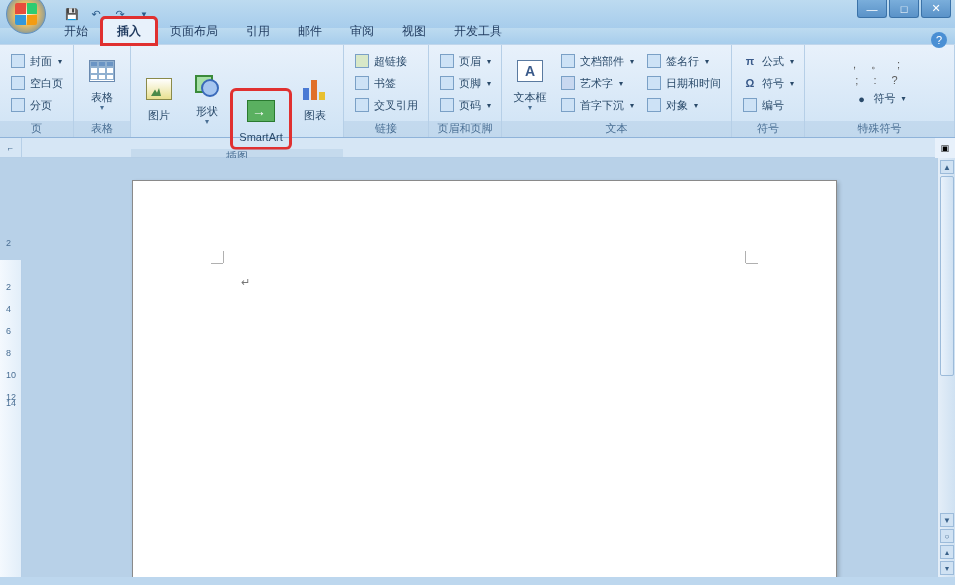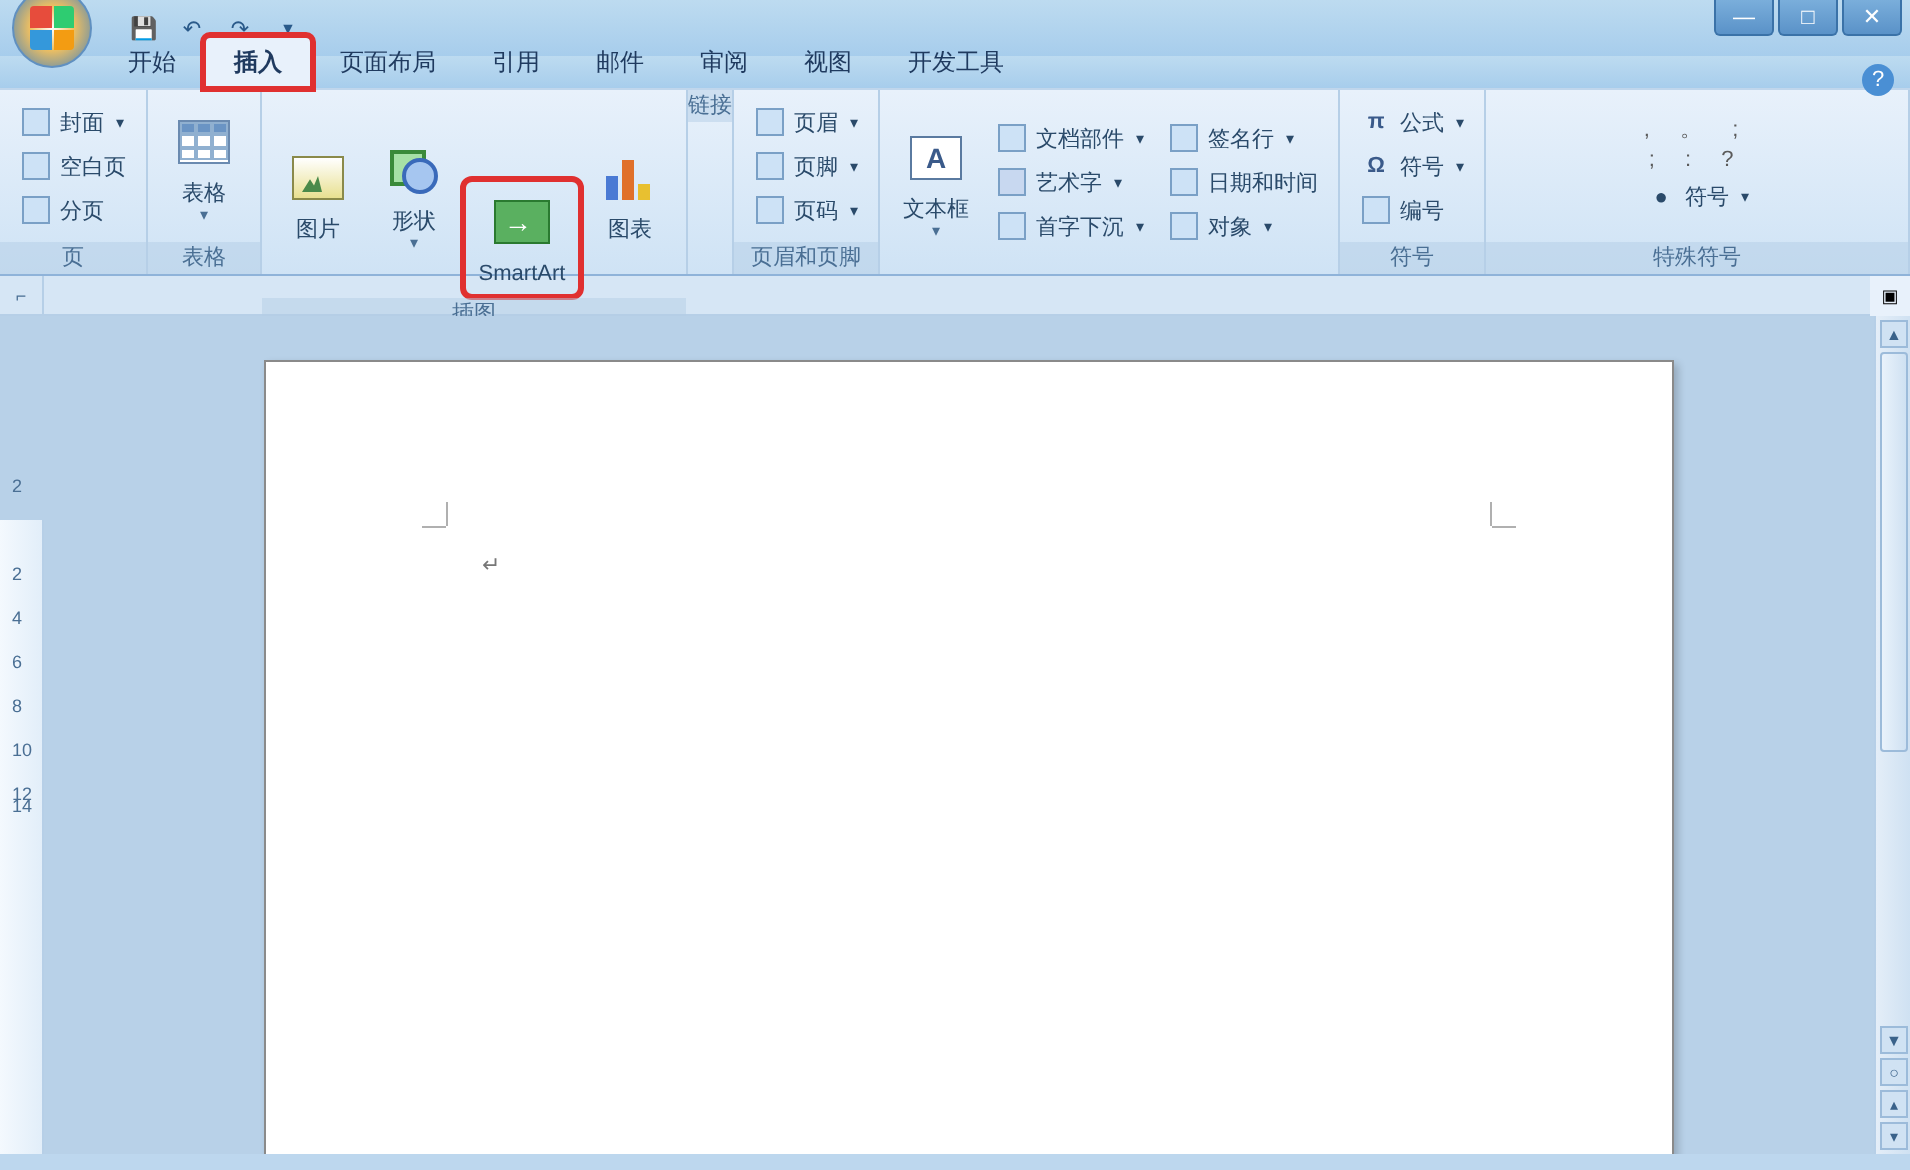--- a/index.html
+++ b/index.html
@@ -205,20 +205,42 @@
               <span></span>
             </div>
           </div>
         <div class="lbl">图表</div>
       </div>
     </div>
     <div class="group-label">插图</div>
   </div>
 
   <div class="group">
+    <div class="group-body">
+      <div class="small-col">
+        <div class="small-btn">
+            <span class="sicon">
+              <span class="ic-generic" style="background:#d8e8c8;"></span>
+            </span>
+            <span>超链接</span>
+          </div>
+        <div class="small-btn">
+            <span class="sicon">
+              <span class="ic-generic"></span>
+            </span>
+            <span>书签</span>
+          </div>
+        <div class="small-btn">
+            <span class="sicon">
+              <span class="ic-generic"></span>
+            </span>
+            <span>交叉引用</span>
+          </div>
+      </div>
+    </div>
     <div class="group-label">链接</div>
   </div>
 
   <div class="group">
     <div class="group-body">
       <div class="small-col">
         <div class="small-btn">
             <span class="sicon">
               <span class="ic-generic"></span>
             </span>
@@ -292,20 +314,21 @@
           </div>
         <div class="small-btn">
             <span class="sicon">
               <span class="ic-generic"></span>
             </span>
             <span>对象</span>
             <span class="caret">▾</span>
           </div>
       </div>
     </div>
+    <div class="group-label">文本</div>
   </div>
 
   <div class="group">
     <div class="group-body">
       <div class="small-col">
         <div class="small-btn">
             <span class="sicon" style="color:#3a5a8a;font-weight:bold;">π</span>
             <span>公式</span>
             <span class="caret">▾</span>
           </div>

